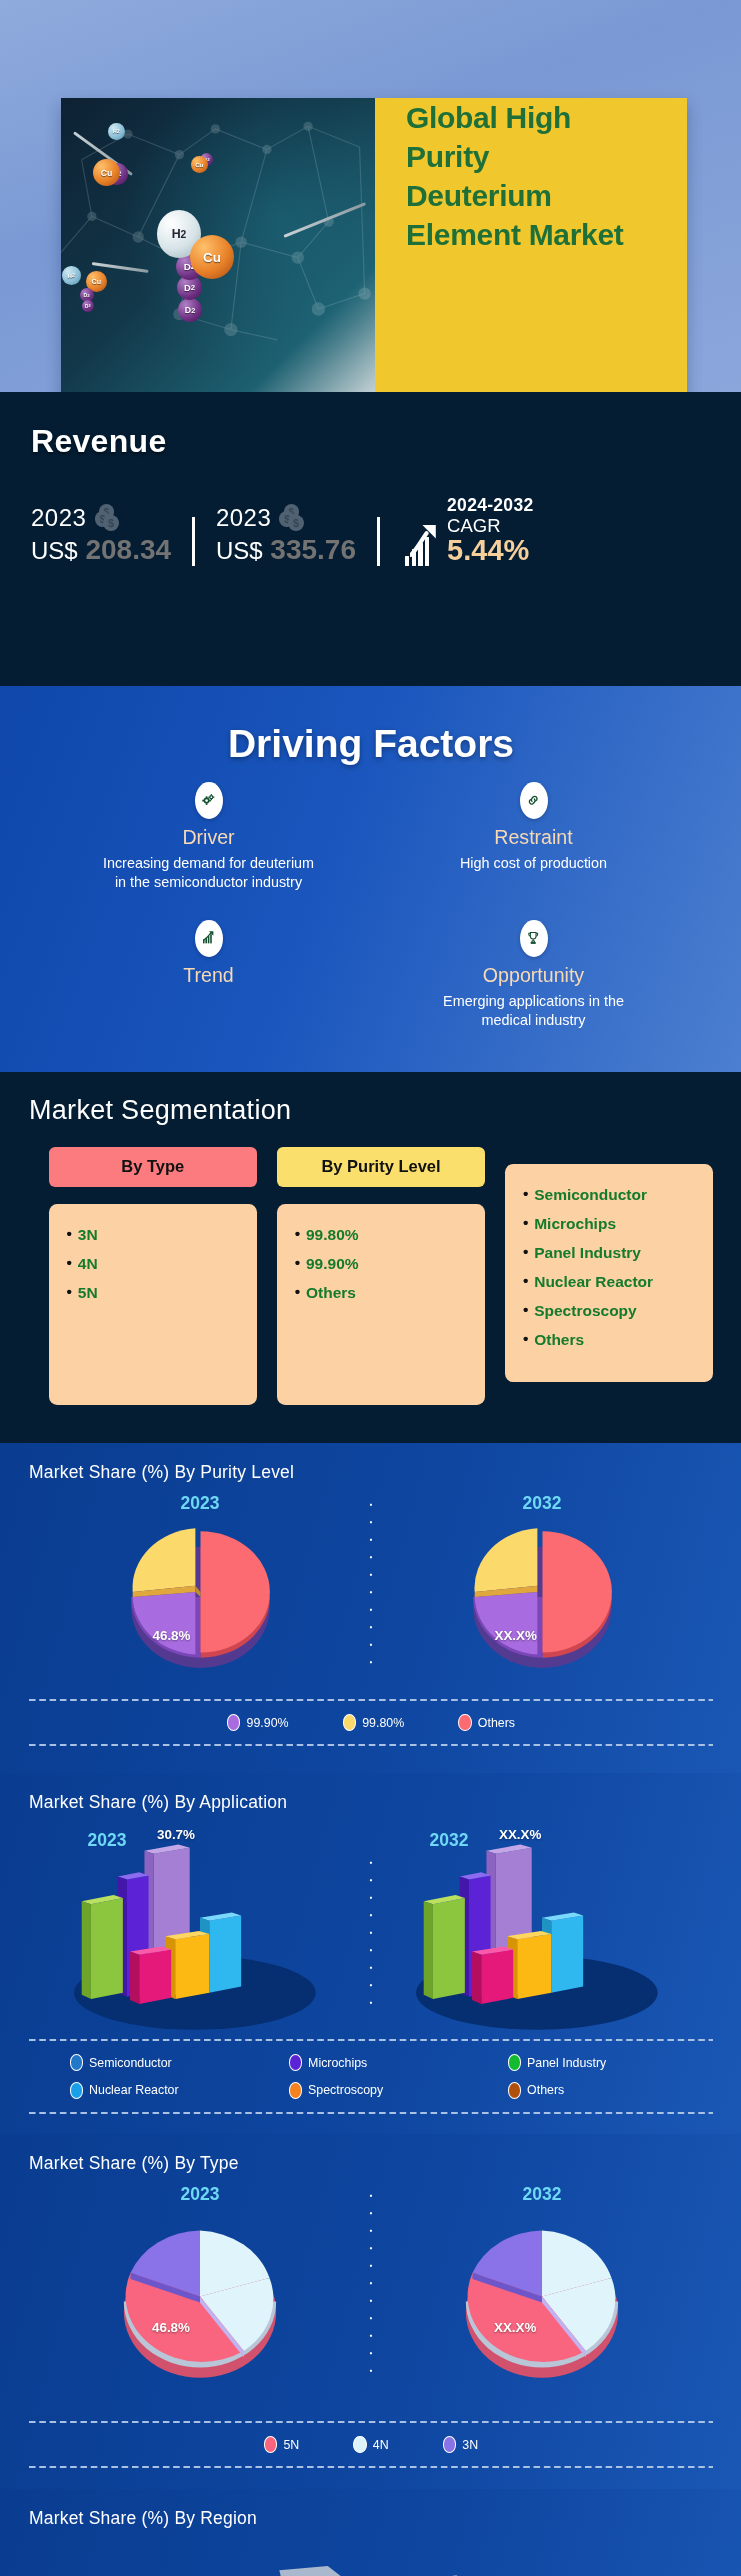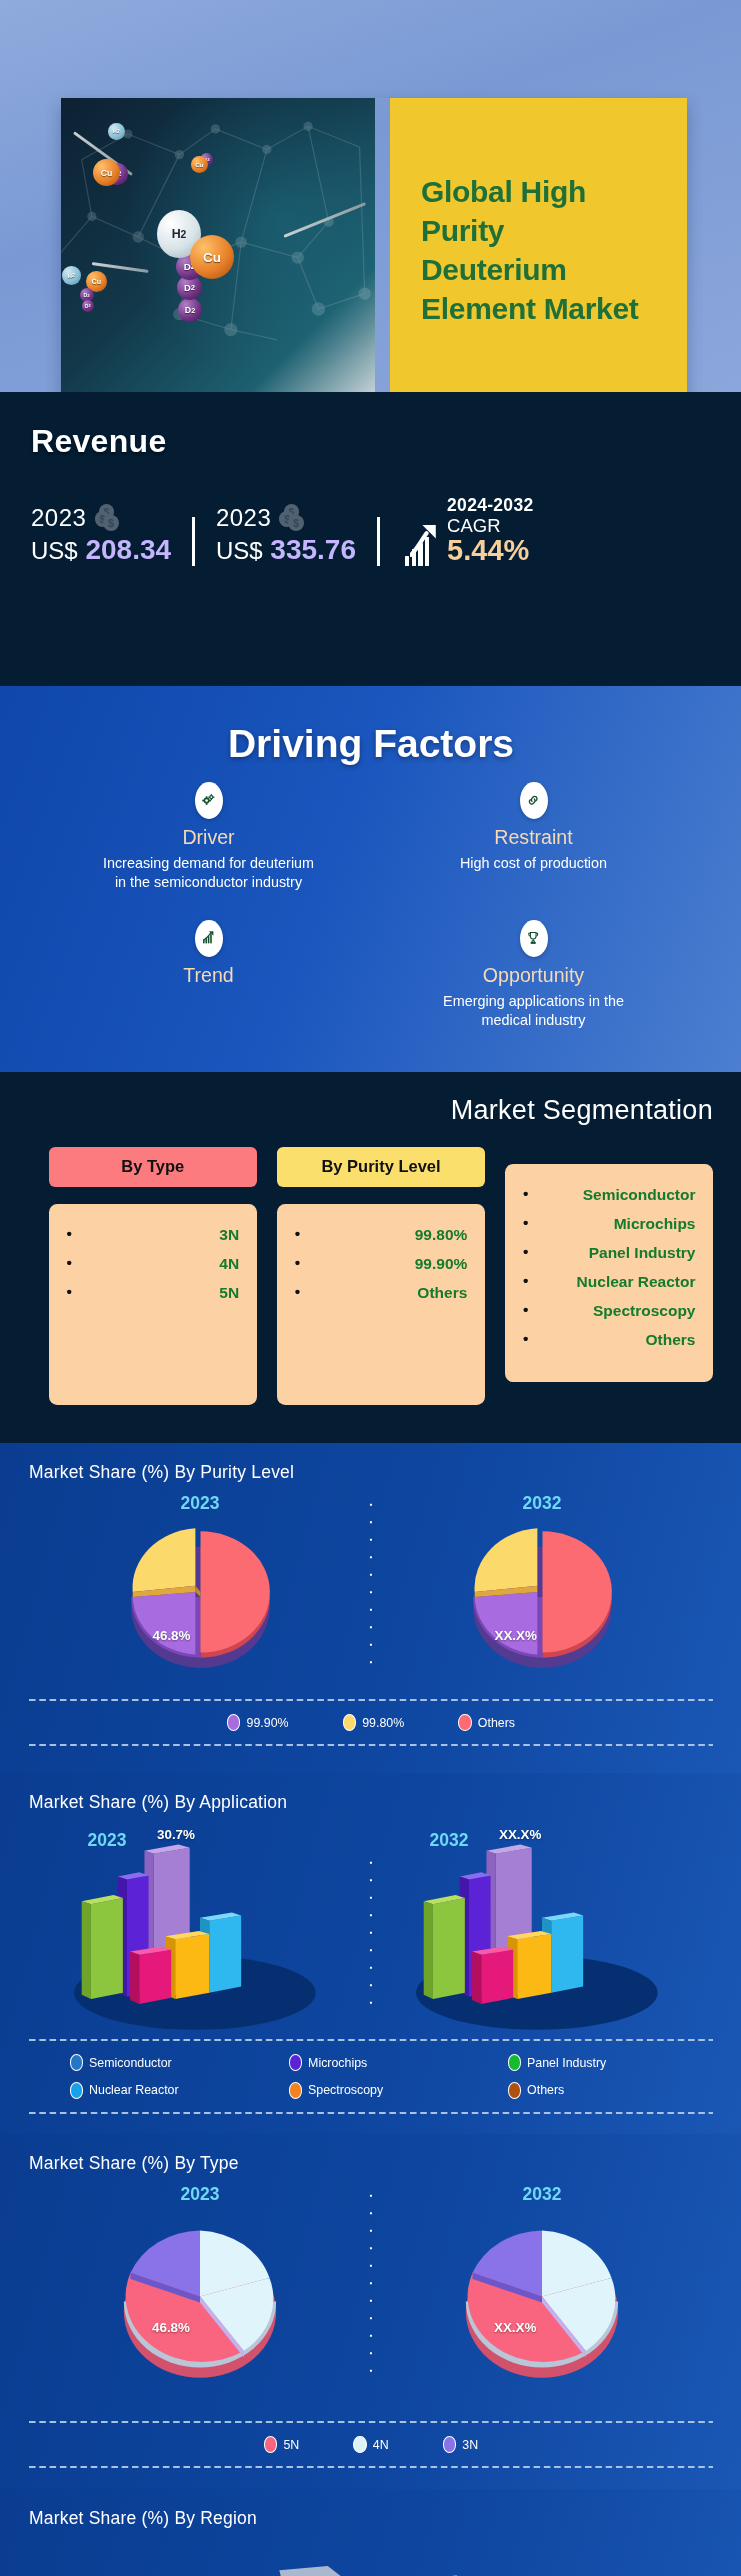--- a/index.html
+++ b/index.html
@@ -52,23 +52,22 @@
   .atom.d2 { background: radial-gradient(circle at 32% 28%, #b07fc6, #6e3082 60%, #46124f); }
   .atom.h2 { background: radial-gradient(circle at 32% 28%, #ffffff, #d8e4e8 55%, #9fb1b8); color:#223; text-shadow:none;}
   .atom.hsm { background: radial-gradient(circle at 32% 28%, #cfe9f2, #86bcd4 60%, #4e8ba3); }
   .bond { position:absolute; background: linear-gradient(90deg,#c9d2d6,#8a999f); border-radius:1.5px; }
 
   .hero-title-panel {
     flex: 1;
     background: #f0c72d;
     display: flex;
     flex-direction: column;
-    justify-content: center;
+    justify-content: flex-start;
     padding: 0 31px;
-    margin-left: 15px;
   }
   .hero-title {
     color: #1f7038;
     font-size: 30px;
     font-weight: bold;
     line-height: 1.30;
     letter-spacing: -0.3px;
   }
 
   
@@ -96,21 +95,21 @@
   .rev-year { font-size: 24px; font-weight: 300; letter-spacing: 0.5px; }
   .coin-icon { width: 26px; height: 27px; position: relative; opacity: .55; }
   .coin {
     position: absolute; border-radius: 50%;
     background: #8e9aa6;
     display:flex; align-items:center; justify-content:center;
     color:#5c6873; font-weight:bold;
   }
   .rev-value { font-size: 28px; font-weight: bold; margin-top: 2.1px; white-space: nowrap;}
   .rev-value .cur { color: #ffffff; font-weight: 300; font-size: 24px; }
-  .rev-value .num { color: #c4b5fd; }
+  .rev-value .num { color: #737373; }
   .rev-div { width: 3.6px; height: 49px; background: #fff; margin: 0 20.6px; align-self: flex-end;}
   .cagr-wrap { display: flex; align-items: flex-end; gap: 7.2px; margin-left: 4.1px;}
   .cagr-chart { width: 35px; height: 44px; position: relative; }
   .cagr-bar { position: absolute; bottom: 0; background: #fff; width: 4.6px; border-radius: 0.5px;}
   .cagr-arrow { position:absolute; left: 5.2px; bottom: 7.2px; width: 31px; height: 36px; }
   .cagr-txt { color: #fff; }
   .cagr-span { font-size: 17.5px; font-weight: 700; letter-spacing: 0.3px;}
   .cagr-lbl { font-size: 18.5px; font-weight: 300; line-height: 1.05;}
   .cagr-num { font-size: 29px; font-weight: bold; color: #f7cf9a; line-height: 1.05;}
 
@@ -140,21 +139,20 @@
     color: #fff; font-size: 14.4px; font-weight: 300; text-align: center;
     line-height: 1.35; max-width: 222px;
   }
 
   
   .seg {
     width: 742px;
     height: 371px;
     background: #041d33;
     padding: 23px 29px 0 29px;
-    text-align: right;
   }
   .seg-h { color: #fff; font-size: 27px; font-weight: 300; letter-spacing: 0.3px; margin-bottom: 20.6px;}
   .seg-cols { display: grid; grid-template-columns: repeat(3, 1fr); gap: 20.6px; padding-left: 20px;}
   .seg-pill {
     height: 40px; border-radius: 6.2px;
     display:flex; align-items:center; justify-content:center;
     font-size: 16.5px; font-weight: bold; color: #111;
   }
   .seg-pill.t1 { background: #fc7b7e; }
   .seg-pill.t2 { background: #fbdf6c; }

